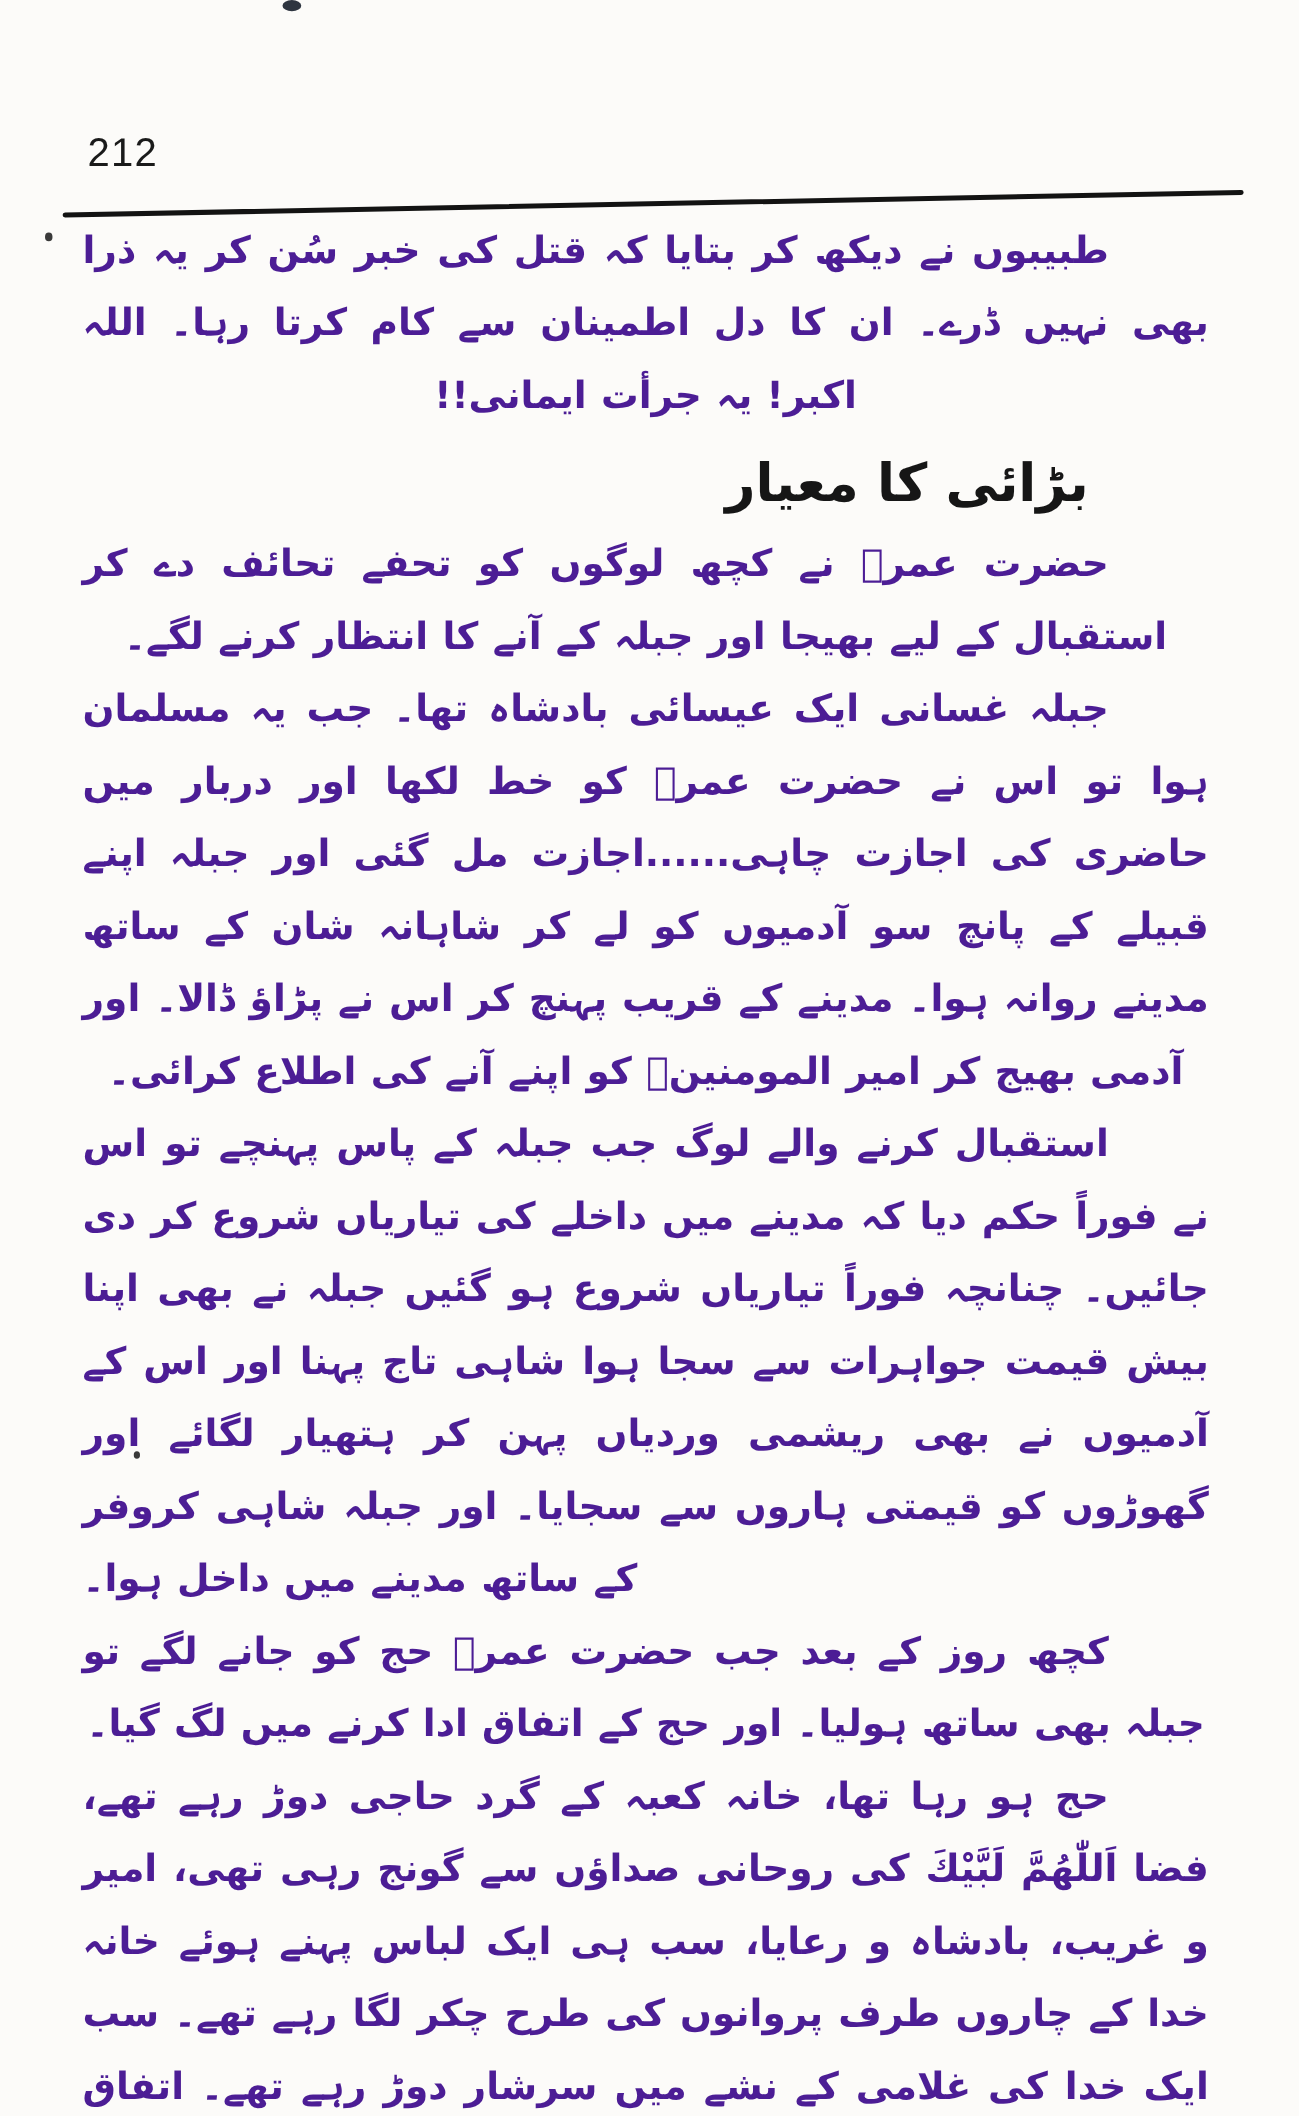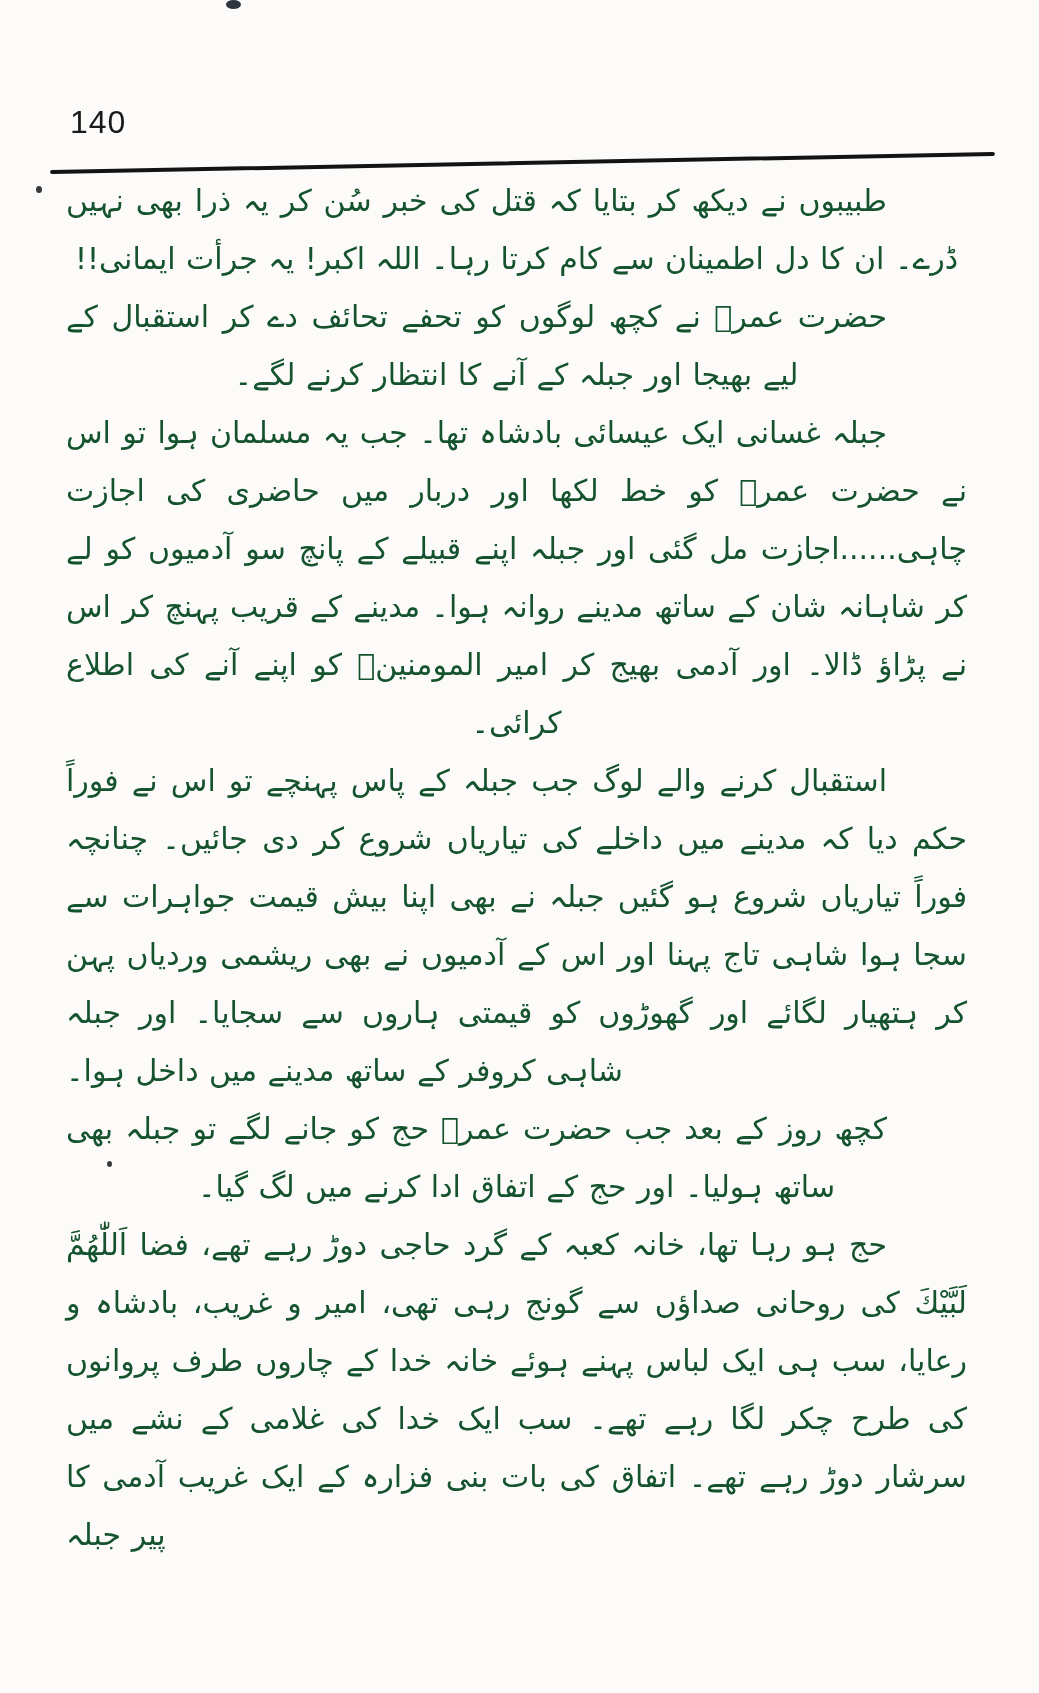--- a/index.html
+++ b/index.html
@@ -58,21 +58,22 @@
     left: 66px;
     direction: rtl;
   }
   .content p {
     margin: 0;
     font-size: 30px;
     line-height: 58px;
     text-align: justify;
     text-indent: 80px;
     word-spacing: 1px;
-    color: #14532d;
+    color: #4c1d95;
+    font-weight: bold;
   }
   .content p.last-center { text-align-last: center; }
   .content p.last-left   { text-align-last: left; }
   .section-heading {
     margin: 16px 96px 12px 0;
     font-size: 42px;
     font-weight: bold;
     text-align: right;
     color: #161616;
   }
@@ -88,29 +89,30 @@
 </style>
 </head>
 <body>
 
 <div class="page">
 
   <div class="speck speck-1"></div>
   <div class="speck speck-2"></div>
   <div class="speck speck-3"></div>
 
-  <div class="page-number">140</div>
+  <div class="page-number">212</div>
 
 
   <div class="main-rule"></div>
 
   <div class="content">
 
     <p class="last-center">طبیبوں نے دیکھ کر بتایا کہ قتل کی خبر سُن کر یہ ذرا بھی نہیں ڈرے۔ ان کا دل اطمینان سے کام کرتا رہا۔ اللہ اکبر! یہ جرأت ایمانی!!</p>
 
+    <h2 class="section-heading">بڑائی کا معیار</h2>
 
     <p class="last-center">حضرت عمرؓ نے کچھ لوگوں کو تحفے تحائف دے کر استقبال کے لیے بھیجا اور جبلہ کے آنے کا انتظار کرنے لگے۔</p>
 
     <p class="last-center">جبلہ غسانی ایک عیسائی بادشاہ تھا۔ جب یہ مسلمان ہوا تو اس نے حضرت عمرؓ کو خط لکھا اور دربار میں حاضری کی اجازت چاہی......اجازت مل گئی اور جبلہ اپنے قبیلے کے پانچ سو آدمیوں کو لے کر شاہانہ شان کے ساتھ مدینے روانہ ہوا۔ مدینے کے قریب پہنچ کر اس نے پڑاؤ ڈالا۔ اور آدمی بھیج کر امیر المومنینؓ کو اپنے آنے کی اطلاع کرائی۔</p>
 
     <p class="last-left">استقبال کرنے والے لوگ جب جبلہ کے پاس پہنچے تو اس نے فوراً حکم دیا کہ مدینے میں داخلے کی تیاریاں شروع کر دی جائیں۔ چنانچہ فوراً تیاریاں شروع ہو گئیں جبلہ نے بھی اپنا بیش قیمت جواہرات سے سجا ہوا شاہی تاج پہنا اور اس کے آدمیوں نے بھی ریشمی وردیاں پہن کر ہتھیار لگائے اور گھوڑوں کو قیمتی ہاروں سے سجایا۔ اور جبلہ شاہی کروفر کے ساتھ مدینے میں داخل ہوا۔</p>
 
 
     <p class="last-center">کچھ روز کے بعد جب حضرت عمرؓ حج کو جانے لگے تو جبلہ بھی ساتھ ہولیا۔ اور حج کے اتفاق ادا کرنے میں لگ گیا۔</p>
 

